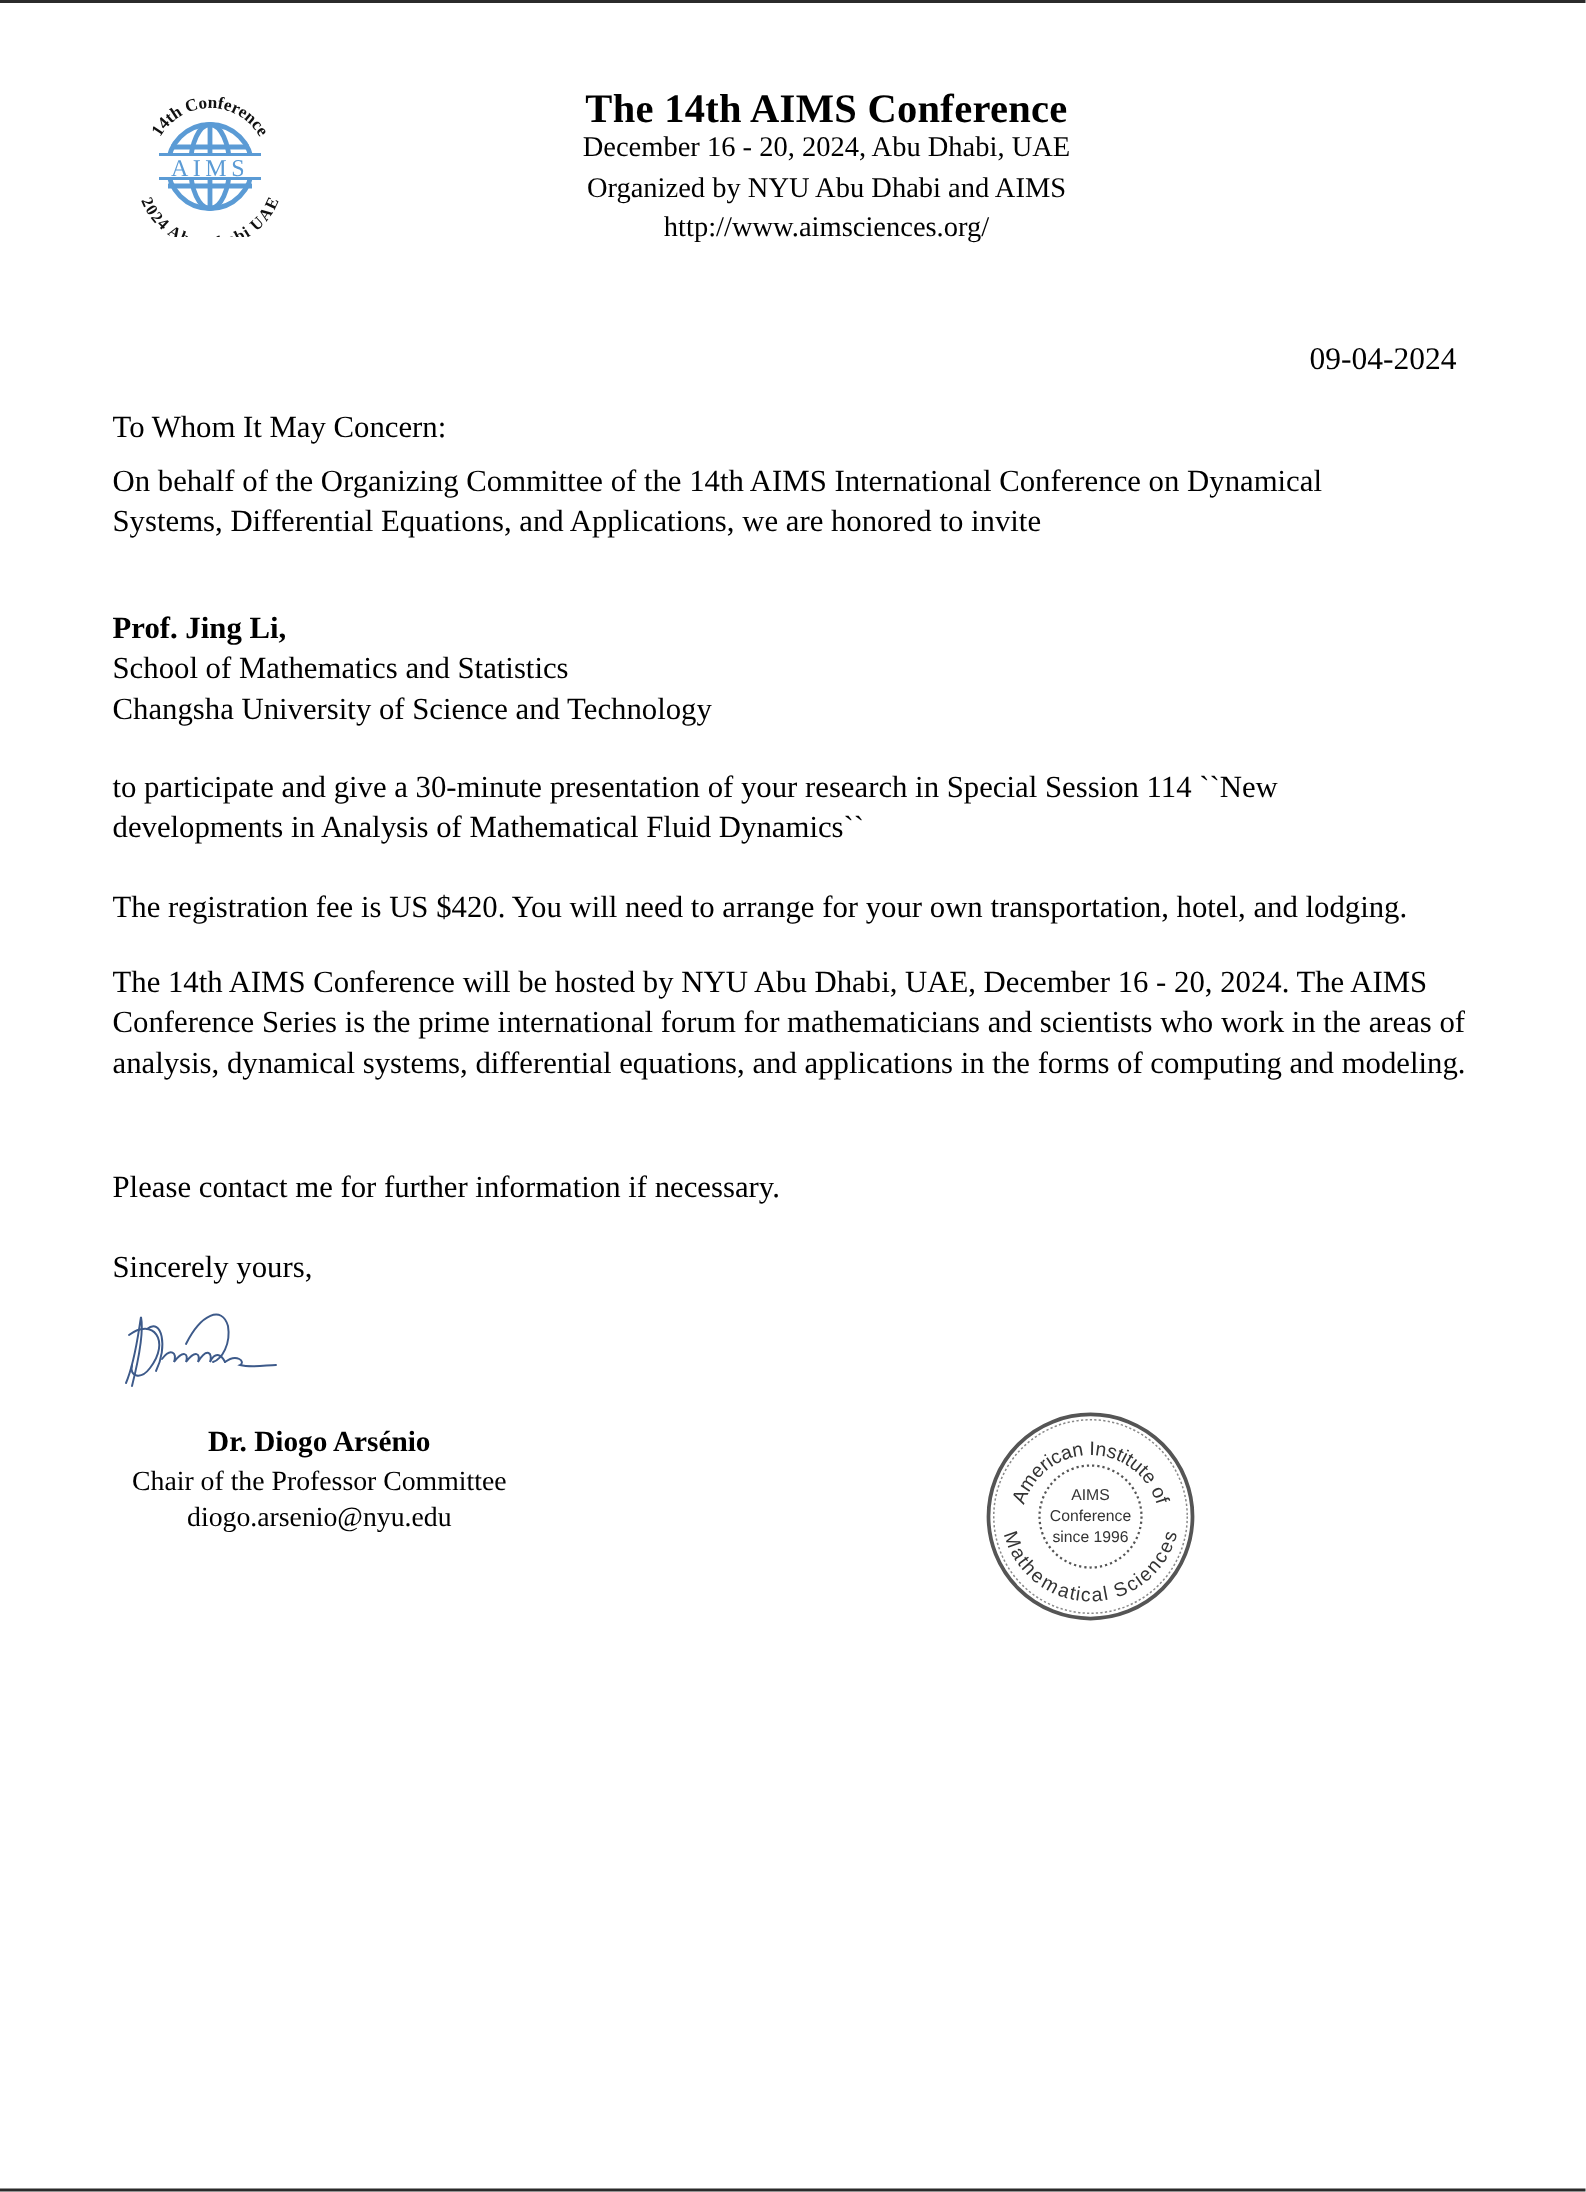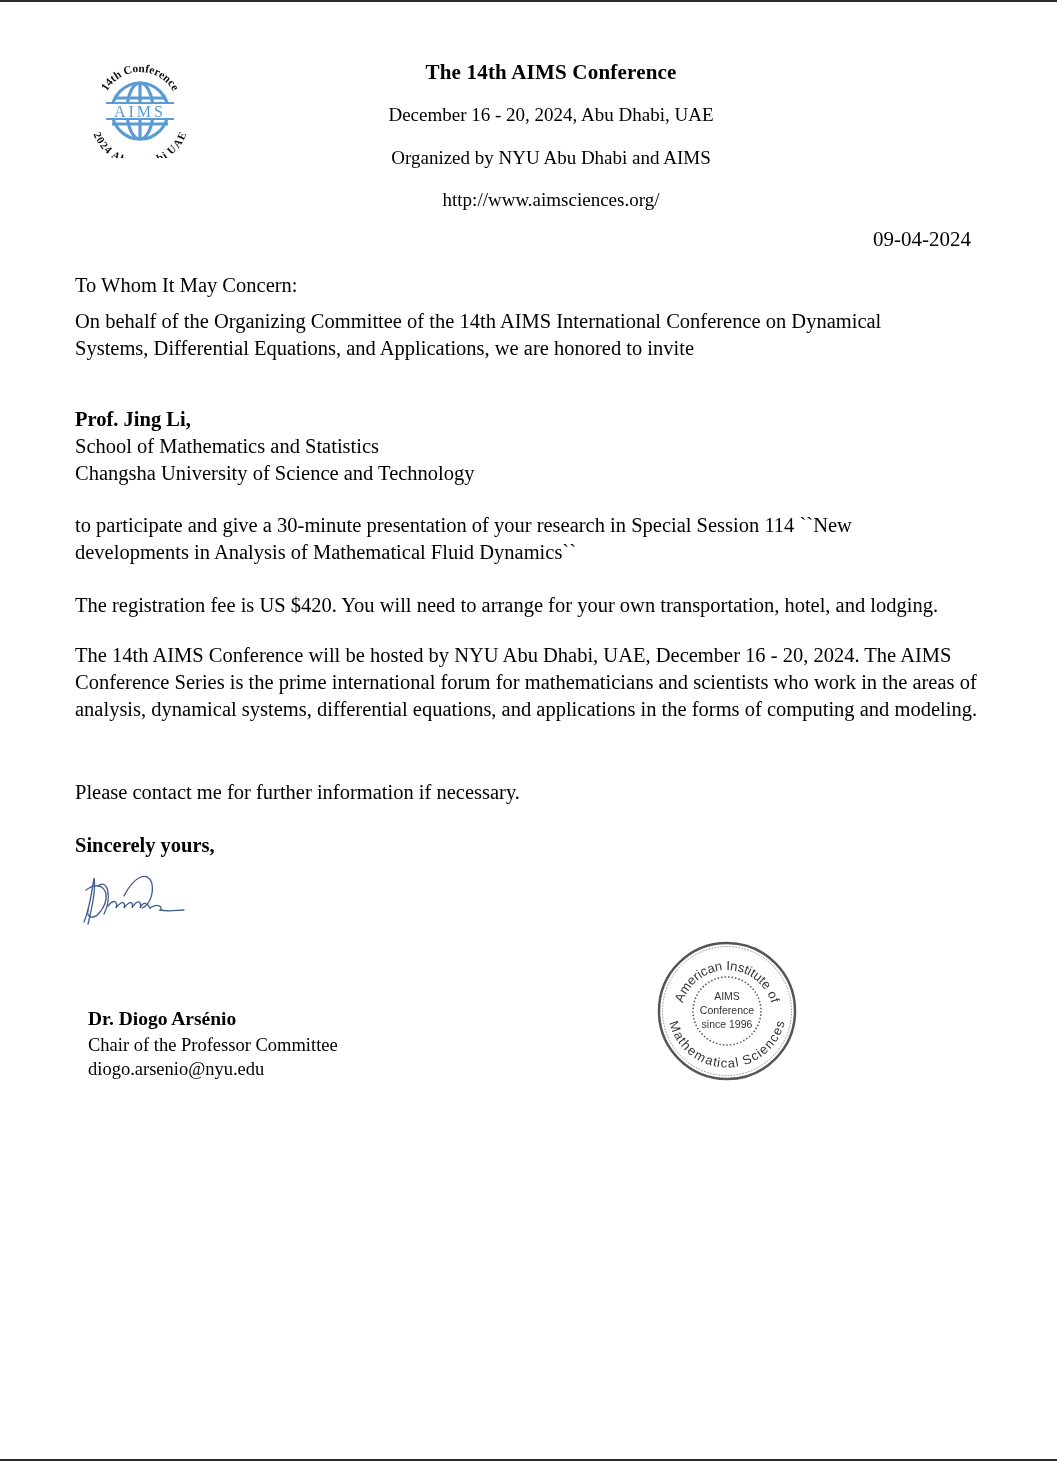--- a/index.html
+++ b/index.html
@@ -5,30 +5,30 @@
     html, body { margin: 0; padding: 0; background: #ffffff; }
     body {
       width: 1057px; height: 1461px; position: relative; overflow: hidden;
       font-family: "Liberation Serif", serif; color: #000;
     }
     .edge-top { position: absolute; left: 0; top: 0; width: 1057px; height: 2px; background: #2b2b2b; }
     .edge-bottom { position: absolute; left: 0; bottom: 0; width: 1057px; height: 2px; background: #2b2b2b; }
 
     .logo { position: absolute; left: 92px; top: 58px; width: 96px; height: 100px; }
     .header { position: absolute; left: 300px; top: 58px; width: 502px; text-align: center; }
-    .header .title { font-weight: bold; font-size: 21px; line-height: 28px; letter-spacing: 0.2px; }
-    .header .line { font-size: 19px; line-height: 26.5px; margin-top: 16px; }
+    .header .title { font-weight: bold; font-size: 27px; line-height: 28px; letter-spacing: 0.2px; }
+    .header .line { font-size: 19px; line-height: 26.5px; }
 
     .date { position: absolute; right: 86px; top: 226px; font-size: 21px; line-height: 26px; }
     .p { position: absolute; left: 75px; width: 920px; font-size: 20.5px; line-height: 27px;
          font-family: "Liberation Serif", serif; }
     .bold { font-weight: bold; }
 
     .signature { position: absolute; left: 78px; top: 868px; width: 110px; height: 62px; }
-    .signer { position: absolute; left: 88px; top: 1005px; font-size: 18.5px; line-height: 24px; }
+    .signer { position: absolute; left: 88px; top: 948px; font-size: 18.5px; line-height: 24px; text-align: center; }
     .signer .name { font-weight: bold; font-size: 19.5px; line-height: 28px; }
     .seal { position: absolute; left: 655px; top: 936px; width: 144px; height: 150px; }
   </style>
 </head>
 <body>
 
 <div class="edge-top"></div>
 
 <svg class="logo" viewBox="0 0 96 100">
   <defs>
@@ -74,21 +74,21 @@
 </div>
 
 <div class="p" style="top:512px; width:830px;font-family:Liberation Serif, serif;">to participate and give a 30-minute presentation of your research in Special Session 114 ``New developments in Analysis of Mathematical Fluid Dynamics``</div>
 
 <div class="p" style="top:592px; width:960px; white-space:nowrap;">The registration fee is US $420. You will need to arrange for your own transportation, hotel, and lodging.</div>
 
 <div class="p" style="top:642px; width:905px;">The 14th AIMS Conference will be hosted by NYU Abu Dhabi, UAE, December 16 - 20, 2024. The AIMS Conference Series is the prime international forum for mathematicians and scientists who work in the areas of analysis, dynamical systems, differential equations, and applications in the forms of computing and modeling.</div>
 
 <div class="p" style="top:779px;">Please contact me for further information if necessary.</div>
 
-<div class="p" style="top:832px;font-weight:bold;">Sincerely yours,</div>
+<div class="p" style="top:832px;">Sincerely yours,</div>
 
 <svg class="signature" viewBox="0 0 110 62">
   <g fill="none" stroke="#3d5a8a" stroke-width="1.3" stroke-linecap="round">
     <path d="M6 54 C 12 40, 14 22, 16 10 C 18 20, 14 40, 10 56"></path>
     <path d="M8 22 C 24 10, 36 26, 22 44 C 16 52, 8 50, 10 42"></path>
     <path d="M20 18 C 30 10, 34 30, 26 46"></path>
     <path d="M30 38 C 36 30, 40 34, 38 40 C 44 32, 48 34, 46 40 C 52 32, 56 34, 54 40 C 60 30, 64 34, 62 40 C 66 32, 70 36, 72 40"></path>
     <path d="M46 28 C 56 8, 70 2, 74 16 C 76 28, 70 38, 64 40"></path>
     <path d="M72 40 C 80 34, 86 40, 82 42 C 90 44, 100 42, 106 42"></path>
   </g>

